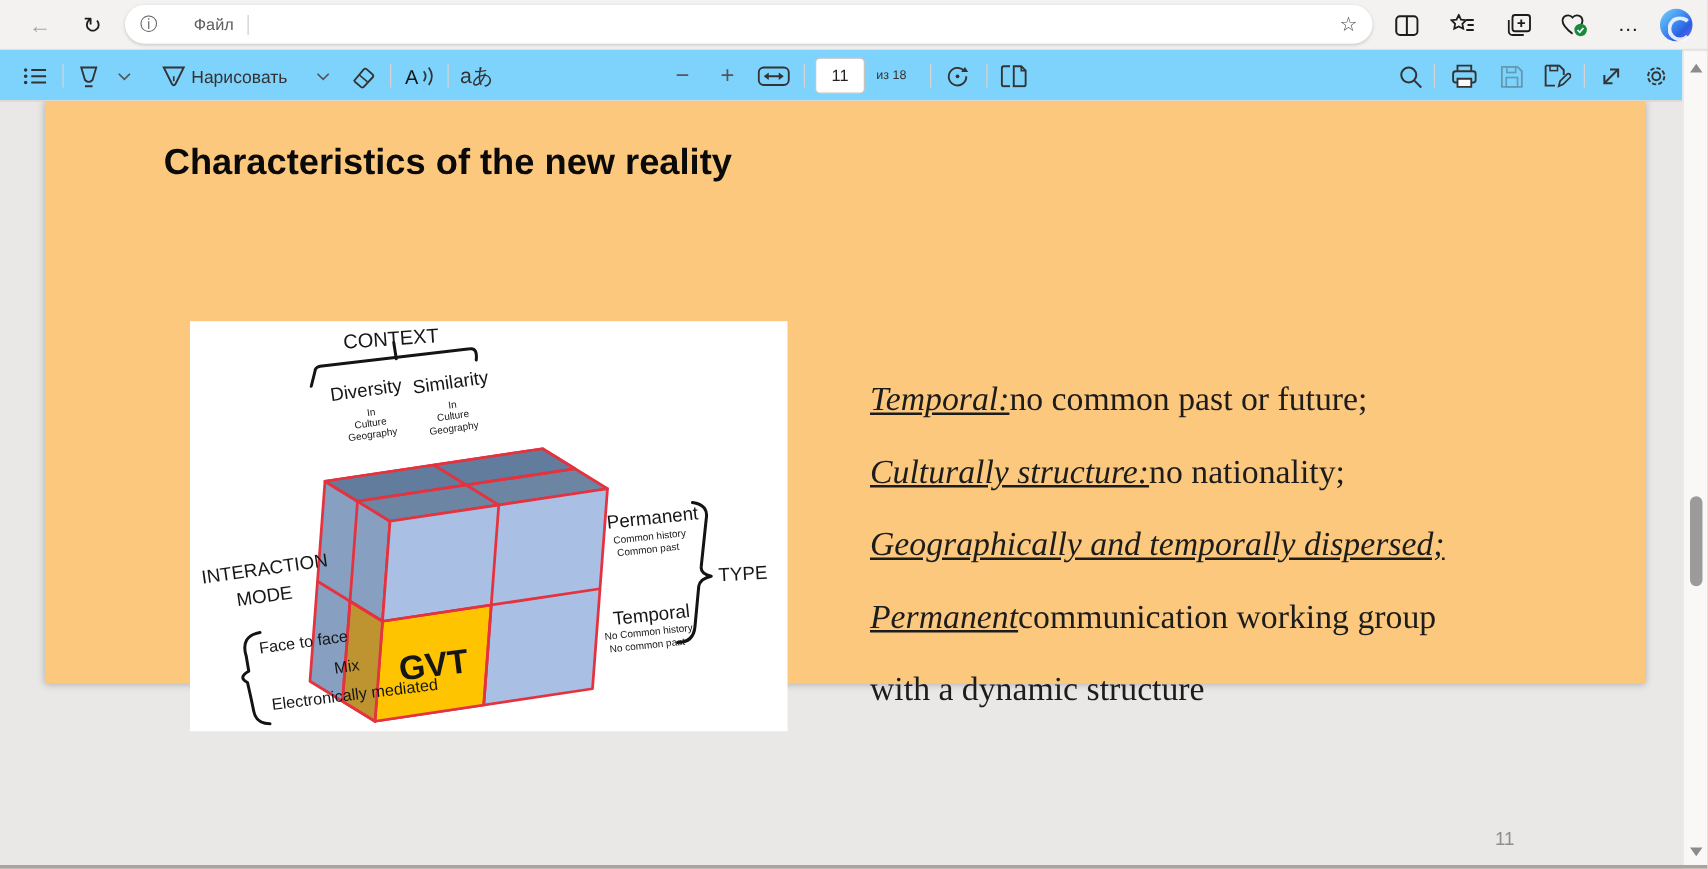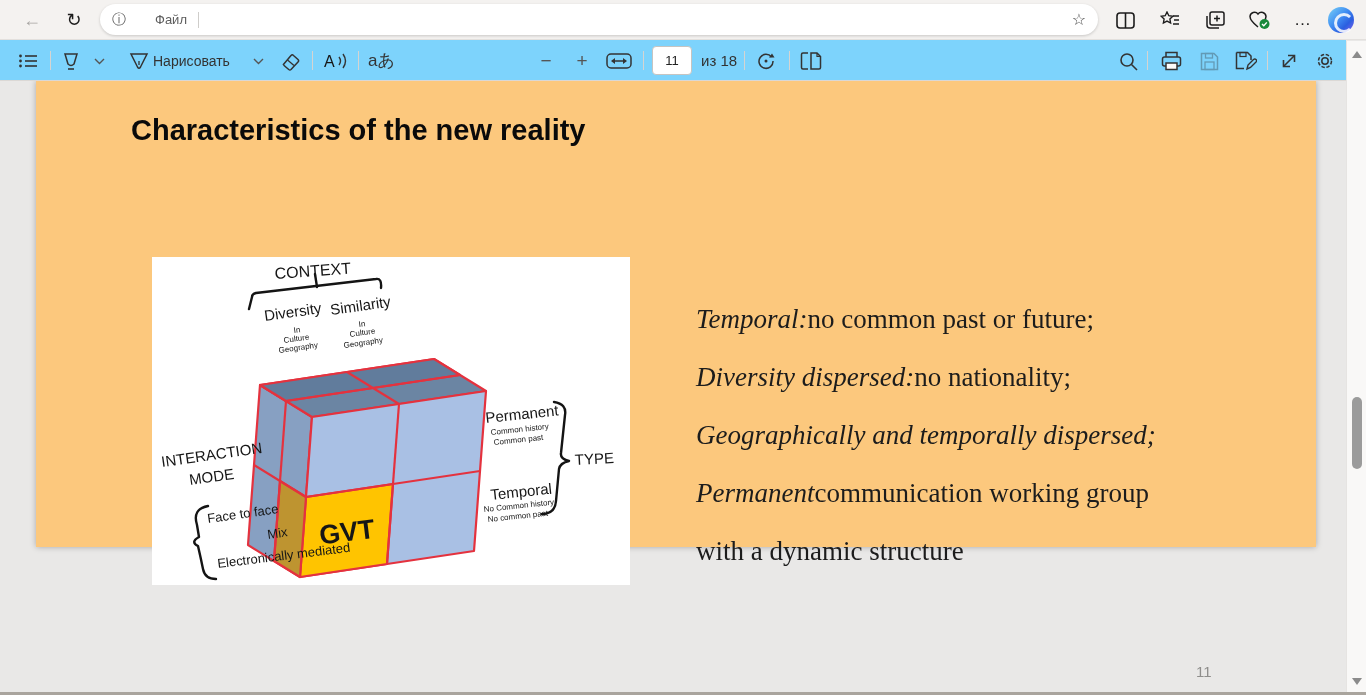--- a/index.html
+++ b/index.html
@@ -34,21 +34,21 @@
   .muted { opacity:.35; }
 
   
   .content { position:absolute; left:0; top:81px; width:1346px; height:614px; background:#e9e8e7; }
   .slide { position:absolute; left:36px; top:0; width:1280px; height:466px; background:#fcc87d; box-shadow:0 0 6px rgba(0,0,0,.28); }
   .slide-title { position:absolute; left:95px; top:33px; font-size:29px; font-weight:bold; color:#0a0a0a; }
   .diagram { position:absolute; left:116px; top:176px; width:478px; height:328px; background:#ffffff; }
   .textblock { position:absolute; left:660px; top:196px; width:610px; font-family:"Liberation Serif", serif; font-size:27px; color:#1c1c1c; }
   .tline { height:58px; display:flex; align-items:flex-end; white-space:nowrap; }
   .tline span { display:inline; }
-  .iu { font-style:italic; }
+  .iu { font-style:italic; text-decoration:underline; }
   .slide-pagenum { position:absolute; left:1160px; top:582px; font-size:15px; color:#8f8e8c; }
   .bottomstrip { position:absolute; left:0; top:692px; width:1366px; height:3px; background:#a9a49d; z-index:5; }
 
   
   .scrollbar { position:absolute; right:0; top:41px; width:20px; height:654px; background:#f9f8f7; border-left:1px solid #e6e4e2; z-index:4; }
   .sb-up { position:absolute; left:5px; top:10px; width:0; height:0; border-left:5px solid transparent; border-right:5px solid transparent; border-bottom:7px solid #8b8b8b; }
   .sb-thumb { position:absolute; left:5px; top:356px; width:10px; height:72px; background:#9b9b9b; border-radius:5px; }
   .sb-down { position:absolute; left:5px; bottom:10px; width:0; height:0; border-left:5px solid transparent; border-right:5px solid transparent; border-top:7px solid #8b8b8b; }
 
   svg text { font-family:"Liberation Sans", sans-serif; fill:#161616; }
@@ -171,21 +171,21 @@
   <div class="t2icon" style="left:606px;">
     <svg width="26" height="18" viewBox="0 0 26 18">
         <rect x="1" y="2" width="24" height="14" rx="4" fill="none" stroke="#333" stroke-width="1.5"></rect>
         <line x1="8" y1="9" x2="18" y2="9" stroke="#333" stroke-width="1.5"></line>
         <polygon points="9,6 5,9 9,12" fill="#333"></polygon>
         <polygon points="17,6 21,9 17,12" fill="#333"></polygon>
       </svg>
   </div>
   <div class="t2sep" style="left:643px;"></div>
   <div class="pageinput" style="left:652px;">11</div>
-  <div class="t2label" style="left:701px; font-size:15px;">из 18</div>
+  <div class="t2label" style="left:701px; font-size:10px;">из 18</div>
   <div class="t2sep" style="left:744px;"></div>
   <div class="t2icon" style="left:753px;">
     <svg width="20" height="20" viewBox="0 0 20 20">
         <path d="M15.5 6 A7 7 0 1 0 17 10" fill="none" stroke="#333" stroke-width="1.5"></path>
         <polygon points="13,6.5 18.5,6.5 16,2.5" fill="#333"></polygon>
         <circle cx="10" cy="10" r="1.5" fill="#333"></circle>
       </svg>
   </div>
   <div class="t2sep" style="left:789px;"></div>
   <div class="t2icon" style="left:798px;">
@@ -302,21 +302,21 @@
         <text x="196" y="284" font-size="27" font-weight="bold" fill="#D40000" text-anchor="middle" transform="rotate(-7 196 284)">GVT</text>
       </svg>
     </div>
 
     <div class="textblock">
       <div class="tline">
           <span class="iu">Temporal:</span>
           <span> no common past or future;</span>
         </div>
       <div class="tline">
-          <span class="iu">Diversity dispersed:</span>
+          <span class="iu">Culturally structure:</span>
           <span> no nationality;</span>
         </div>
       <div class="tline">
           <span class="iu">Geographically and temporally dispersed;</span>
           <span></span>
         </div>
       <div class="tline">
           <span class="iu">Permanent </span>
           <span>communication working group</span>
         </div>

